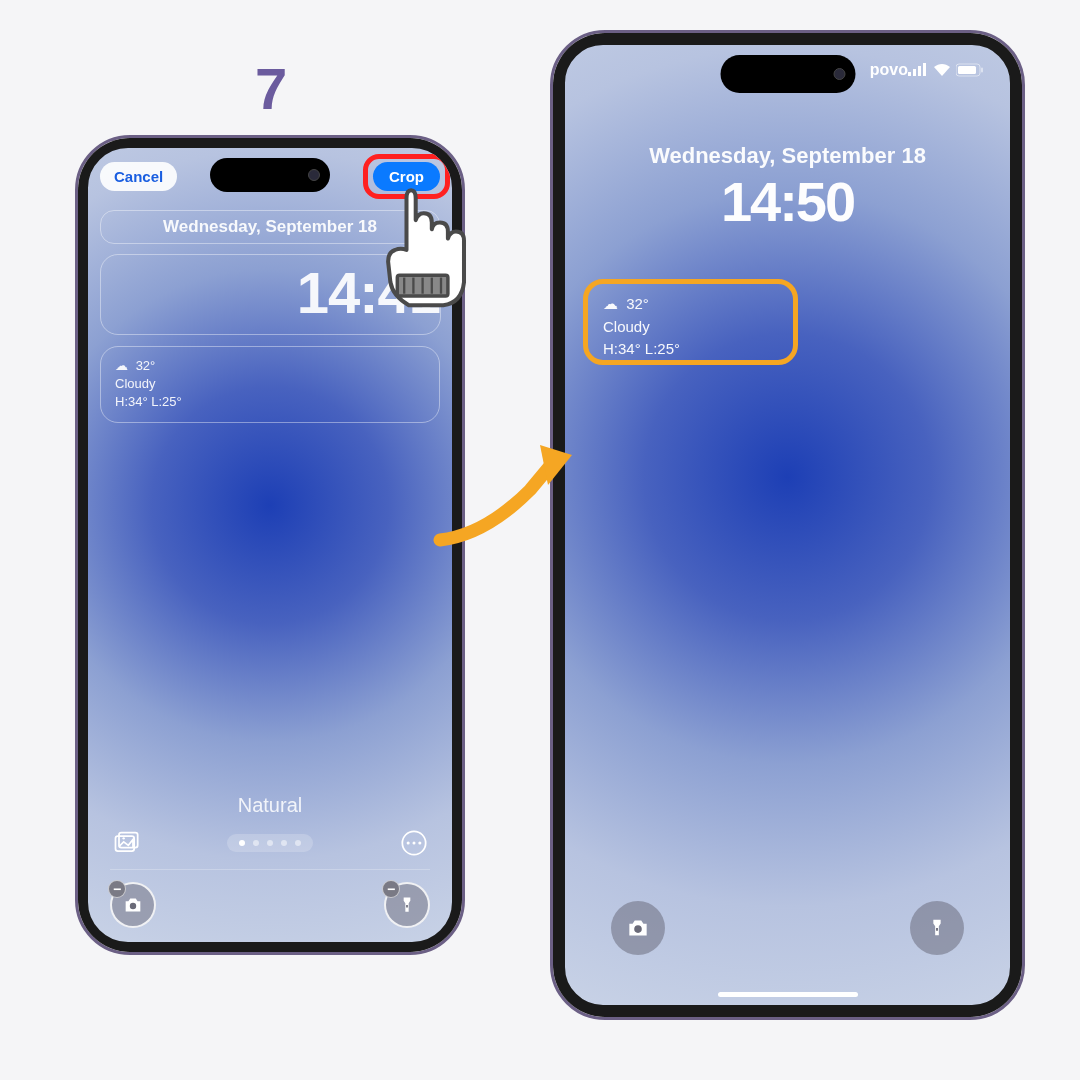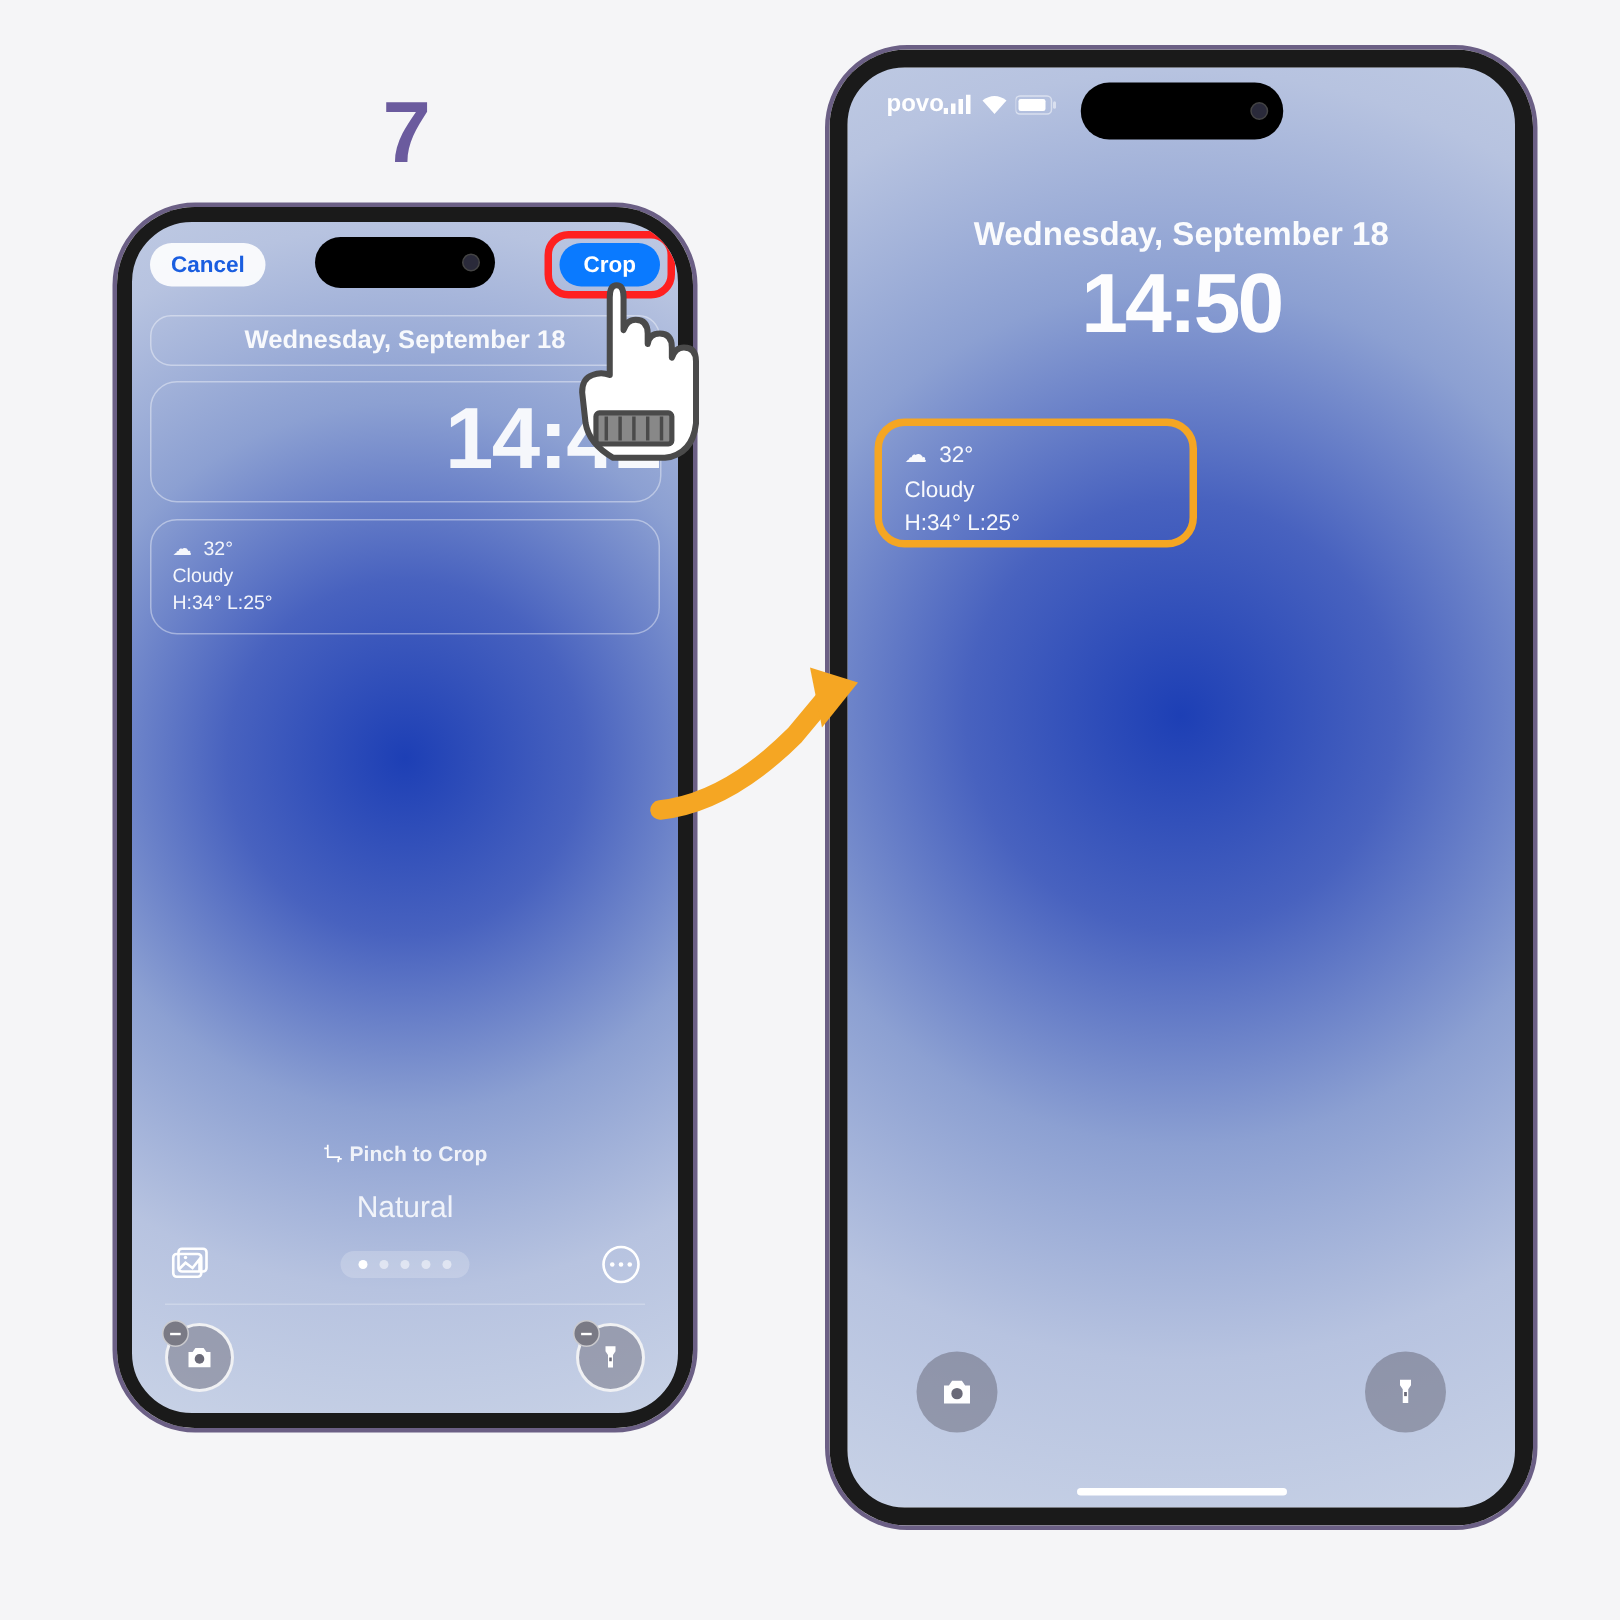--- a/index.html
+++ b/index.html
@@ -289,21 +289,21 @@
       font-weight: bold;
     }
     
     
     .status-bar {
       position: absolute;
       top: 16px;
       left: 0;
       right: 0;
       display: flex;
-      justify-content: flex-start;
+      justify-content: flex-end;
       padding: 0 26px;
       z-index: 50;
       color: white;
       font-size: 16px;
       font-weight: 600;
     }
     
     .status-icons {
       display: flex;
       gap: 5px;
@@ -450,26 +450,20 @@
 
     <div class="widget-pill-left">
       <div>
         <span class="cloud-icon">☁</span>
         <span>32°</span>
       </div>
       <div>Cloudy</div>
       <div>H:34° L:25°</div>
     </div>
 
-    <div class="pinch-crop">
-      <svg width="14" height="14" viewBox="0 0 24 24" style="vertical-align:-2px">
-        <path d="M6 2v14h14M2 6h4m12 12v4m0-4h4" stroke="white" stroke-width="2" fill="none"></path>
-      </svg>
-      <span>Pinch to Crop</span>
-    </div>
 
     <div class="effect-name">Natural</div>
 
     <div class="bottom-controls">
       <div class="control-icon">
         <svg viewBox="0 0 24 24" width="28" height="28">
             <rect x="3" y="6" width="16" height="13" rx="2" stroke="white" stroke-width="1.5" fill="none"></rect>
             <rect x="6" y="3" width="16" height="13" rx="2" stroke="white" stroke-width="1.5" fill="none"></rect>
             <circle cx="10" cy="8" r="1" fill="white"></circle>
             <path d="M6 15l4-4 4 3 4-5v7" stroke="white" stroke-width="1.5" fill="none"></path>

